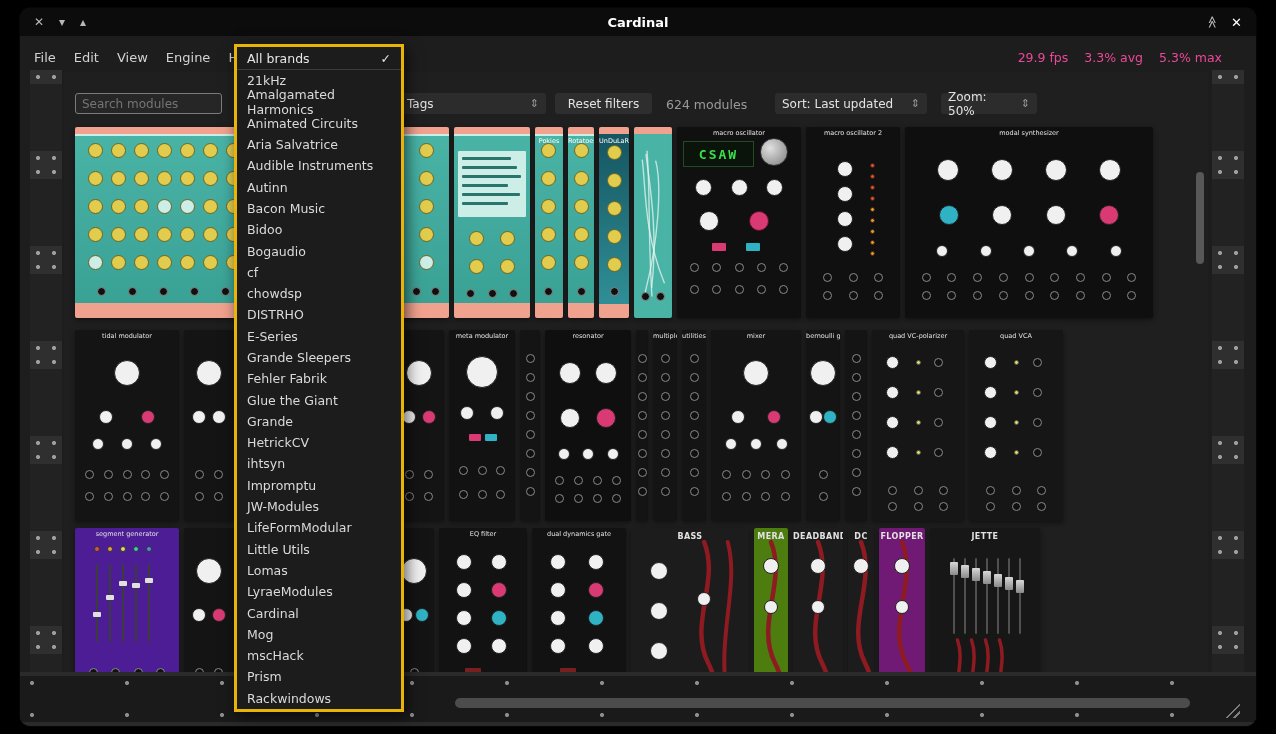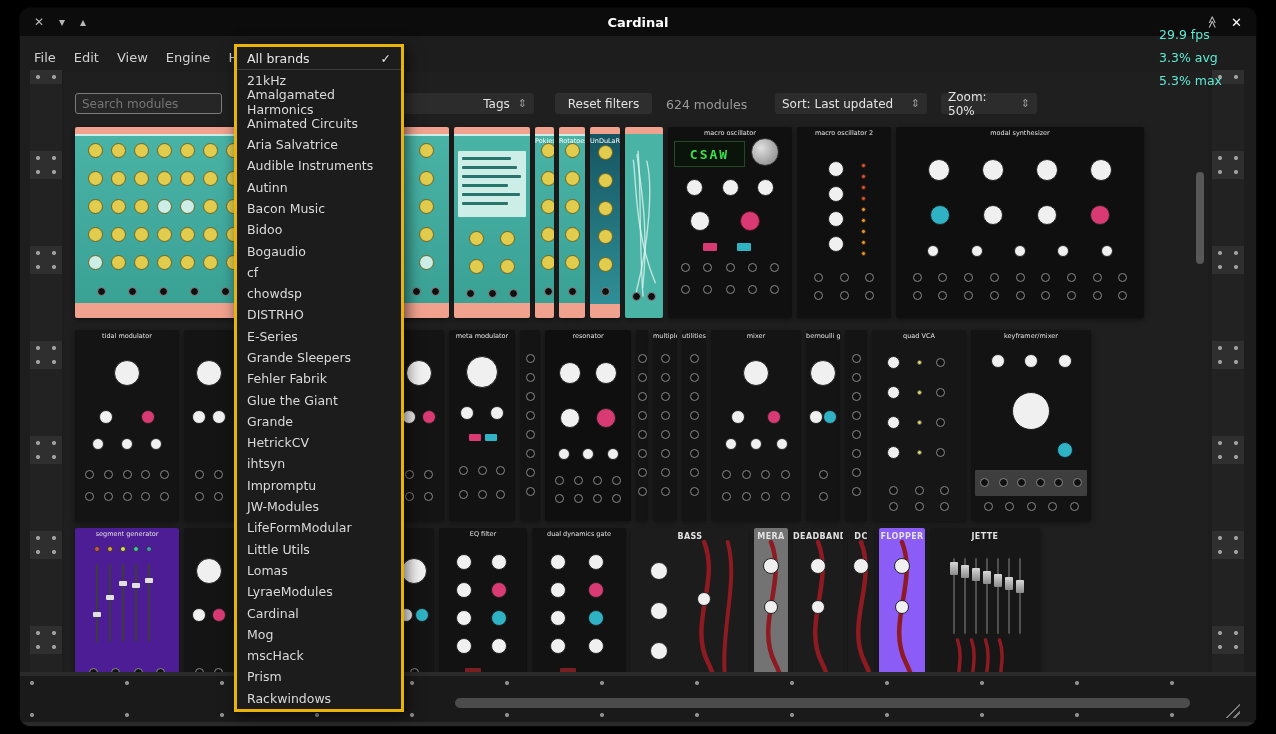--- a/index.html
+++ b/index.html
@@ -28,29 +28,29 @@
   .rack-bottom{position:absolute;left:0;right:0;top:636px;height:54px;
     background-image:
       radial-gradient(circle 2px at 12px 11px,#8d8d8d 0 1.6px,transparent 2.4px),
       radial-gradient(circle 2px at 12px 43px,#8d8d8d 0 1.6px,transparent 2.4px),
       repeating-linear-gradient(180deg,#2a2a2a 0 4px,#1a1a1a 4px 50px,#2a2a2a 50px 54px);
     background-size:95px 54px;}
   
   .menubar{position:absolute;left:0;top:8px;right:0;height:26px;display:flex;align-items:center;padding-left:14px;z-index:5;}
   .menu-left{display:flex;gap:18px;}
   .menu-item{color:#d2d2d2;font-size:13px;}
-  .stats{margin-left:auto;padding-right:34px;color:#5eead4;font-size:12.5px;display:flex;gap:8px;flex-direction:column;}
+  .stats{margin-left:auto;padding-right:34px;color:#ec4899;font-size:12.5px;display:flex;gap:16px;}
   
   .browser{position:absolute;left:44px;top:36px;width:1144px;height:600px;background:#1f1f1f;overflow:hidden;z-index:4;border-radius:3px;}
   .search{position:absolute;left:11px;top:21px;width:147px;height:21px;background:#262626;border:1px solid #7b7b7b;
           border-radius:3px;color:#a8a8a8;font-size:12px;padding:0 6px;box-sizing:border-box;font-family:inherit;outline:none;}
   .sel{position:absolute;top:21px;height:21px;background:#2c2c2c;border-radius:3px;color:#e2e2e2;font-size:12px;
        display:flex;align-items:center;justify-content:space-between;padding:0 7px;box-sizing:border-box;cursor:default;}
   .sel .ud{color:#9a9a9a;font-size:11px;margin-left:8px;}
-  .sel-tags{left:324px;width:146px;justify-content:flex-end;} .sel-sort{left:711px;width:152px;} .sel-zoom{left:877px;width:96px;}
+  .sel-tags{left:336px;width:146px;} .sel-sort{left:711px;width:152px;} .sel-zoom{left:877px;width:96px;}
   .btn-reset{position:absolute;left:491px;top:21px;width:97px;height:21px;background:#2e2e2e;border:none;border-radius:3px;
              color:#e2e2e2;font-size:12px;font-family:inherit;}
   .count{position:absolute;left:602px;top:25px;color:#9a9a9a;font-size:12.5px;}
   
   .grid{position:absolute;left:11px;top:55px;}
   .mod-row{position:absolute;left:0;display:flex;gap:5px;}
   .tile{position:relative;height:191px;flex:none;overflow:hidden;border-radius:2px;box-shadow:0 2px 5px rgba(0,0,0,.45);}
   .mod-label{position:absolute;top:2px;left:0;right:0;text-align:center;font-size:6.5px;color:#e2e2e2;z-index:3;
              white-space:nowrap;overflow:hidden;}
   .mod-label.big{font-size:8px;font-weight:bold;letter-spacing:.4px;top:4px;}
@@ -219,21 +219,21 @@
               <div class="rc" style="left: 8px; top: 66px; width: 58.2304px; height: 3px; background: rgb(39, 117, 109);"></div>
               <div class="rc" style="left: 8px; top: 75px; width: 46.3775px; height: 3px; background: rgb(39, 117, 109);"></div>
               <div class="kn" style="left: 15.3333px; top: 104px; width: 15px; height: 15px; background: rgb(226, 204, 78); border: 1px solid rgb(109, 100, 32);"></div>
               <div class="kn" style="left: 45.6667px; top: 104px; width: 15px; height: 15px; background: rgb(226, 204, 78); border: 1px solid rgb(109, 100, 32);"></div>
               <div class="kn" style="left: 15.3333px; top: 132px; width: 15px; height: 15px; background: rgb(226, 204, 78); border: 1px solid rgb(109, 100, 32);"></div>
               <div class="kn" style="left: 45.6667px; top: 132px; width: 15px; height: 15px; background: rgb(226, 204, 78); border: 1px solid rgb(109, 100, 32);"></div>
               <div class="kn" style="left: 12.25px; top: 162px; width: 9px; height: 9px; background: rgb(16, 16, 16); border: 1px solid rgb(138, 138, 138);"></div>
               <div class="kn" style="left: 33.5px; top: 162px; width: 9px; height: 9px; background: rgb(16, 16, 16); border: 1px solid rgb(138, 138, 138);"></div>
               <div class="kn" style="left: 54.75px; top: 162px; width: 9px; height: 9px; background: rgb(16, 16, 16); border: 1px solid rgb(138, 138, 138);"></div>
             </div>
-            <div class="tile st-aria" style="width: 19px; background: linear-gradient(rgb(240, 162, 142) 0px, rgb(240, 162, 142) 7px, rgb(205, 238, 230) 7px, rgb(205, 238, 230) 9px, rgb(73, 179, 166) 9px, rgb(58, 161, 149) 176px, rgb(240, 162, 142) 176px);">
+            <div class="tile st-aria" style="width: 28px; background: linear-gradient(rgb(240, 162, 142) 0px, rgb(240, 162, 142) 7px, rgb(205, 238, 230) 7px, rgb(205, 238, 230) 9px, rgb(73, 179, 166) 9px, rgb(58, 161, 149) 176px, rgb(240, 162, 142) 176px);">
               <div class="mod-label">Pokies</div>
               <div class="kn" style="left: 5.5px; top: 16px; width: 15px; height: 15px; background: rgb(226, 204, 78); border: 1px solid rgb(109, 100, 32);"></div>
               <div class="kn" style="left: 5.5px; top: 44px; width: 15px; height: 15px; background: rgb(226, 204, 78); border: 1px solid rgb(109, 100, 32);"></div>
               <div class="kn" style="left: 5.5px; top: 72px; width: 15px; height: 15px; background: rgb(226, 204, 78); border: 1px solid rgb(109, 100, 32);"></div>
               <div class="kn" style="left: 5.5px; top: 100px; width: 15px; height: 15px; background: rgb(226, 204, 78); border: 1px solid rgb(109, 100, 32);"></div>
               <div class="kn" style="left: 5.5px; top: 128px; width: 15px; height: 15px; background: rgb(226, 204, 78); border: 1px solid rgb(109, 100, 32);"></div>
               <div class="kn" style="left: 8.5px; top: 160px; width: 9px; height: 9px; background: rgb(16, 16, 16); border: 1px solid rgb(138, 138, 138);"></div>
             </div>
             <div class="tile st-aria" style="width: 26px; background: linear-gradient(rgb(240, 162, 142) 0px, rgb(240, 162, 142) 7px, rgb(205, 238, 230) 7px, rgb(205, 238, 230) 9px, rgb(73, 179, 166) 9px, rgb(58, 161, 149) 176px, rgb(240, 162, 142) 176px);">
               <div class="mod-label">Rotatoes</div>
@@ -500,60 +500,61 @@
             <div class="tile st-tiny" style="width: 22px; background: rgb(20, 20, 20);">
               <div class="kn" style="left: 7px; top: 24px; width: 9px; height: 9px; background: rgb(16, 16, 16); border: 1px solid rgb(138, 138, 138);"></div>
               <div class="kn" style="left: 7px; top: 43px; width: 9px; height: 9px; background: rgb(16, 16, 16); border: 1px solid rgb(138, 138, 138);"></div>
               <div class="kn" style="left: 7px; top: 62px; width: 9px; height: 9px; background: rgb(16, 16, 16); border: 1px solid rgb(138, 138, 138);"></div>
               <div class="kn" style="left: 7px; top: 81px; width: 9px; height: 9px; background: rgb(16, 16, 16); border: 1px solid rgb(138, 138, 138);"></div>
               <div class="kn" style="left: 7px; top: 100px; width: 9px; height: 9px; background: rgb(16, 16, 16); border: 1px solid rgb(138, 138, 138);"></div>
               <div class="kn" style="left: 7px; top: 119px; width: 9px; height: 9px; background: rgb(16, 16, 16); border: 1px solid rgb(138, 138, 138);"></div>
               <div class="kn" style="left: 7px; top: 138px; width: 9px; height: 9px; background: rgb(16, 16, 16); border: 1px solid rgb(138, 138, 138);"></div>
               <div class="kn" style="left: 7px; top: 157px; width: 9px; height: 9px; background: rgb(16, 16, 16); border: 1px solid rgb(138, 138, 138);"></div>
             </div>
+            <div class="tile st-strip" style="width: 92px; background: rgb(22, 22, 22);">
+              <div class="mod-label">quad VC-polarizer</div>
+              <div class="kn" style="left: 14.24px; top: 26px; width: 13px; height: 13px; background: rgb(240, 240, 240); border: 1px solid rgb(34, 34, 34);"></div>
+              <div class="kn" style="left: 44px; top: 30px; width: 5px; height: 5px; background: rgb(224, 220, 90); border: 1px solid rgb(85, 85, 85);"></div>
+              <div class="kn" style="left: 62.24px; top: 28px; width: 9px; height: 9px; background: rgb(16, 16, 16); border: 1px solid rgb(138, 138, 138);"></div>
+              <div class="kn" style="left: 14.24px; top: 56px; width: 13px; height: 13px; background: rgb(240, 240, 240); border: 1px solid rgb(34, 34, 34);"></div>
+              <div class="kn" style="left: 44px; top: 60px; width: 5px; height: 5px; background: rgb(224, 220, 90); border: 1px solid rgb(85, 85, 85);"></div>
+              <div class="kn" style="left: 62.24px; top: 58px; width: 9px; height: 9px; background: rgb(16, 16, 16); border: 1px solid rgb(138, 138, 138);"></div>
+              <div class="kn" style="left: 14.24px; top: 86px; width: 13px; height: 13px; background: rgb(240, 240, 240); border: 1px solid rgb(34, 34, 34);"></div>
+              <div class="kn" style="left: 44px; top: 90px; width: 5px; height: 5px; background: rgb(224, 220, 90); border: 1px solid rgb(85, 85, 85);"></div>
+              <div class="kn" style="left: 62.24px; top: 88px; width: 9px; height: 9px; background: rgb(16, 16, 16); border: 1px solid rgb(138, 138, 138);"></div>
+              <div class="kn" style="left: 14.24px; top: 116px; width: 13px; height: 13px; background: rgb(240, 240, 240); border: 1px solid rgb(34, 34, 34);"></div>
+              <div class="kn" style="left: 44px; top: 120px; width: 5px; height: 5px; background: rgb(224, 220, 90); border: 1px solid rgb(85, 85, 85);"></div>
+              <div class="kn" style="left: 62.24px; top: 118px; width: 9px; height: 9px; background: rgb(16, 16, 16); border: 1px solid rgb(138, 138, 138);"></div>
+              <div class="kn" style="left: 16.25px; top: 156px; width: 9px; height: 9px; background: rgb(16, 16, 16); border: 1px solid rgb(138, 138, 138);"></div>
+              <div class="kn" style="left: 41.5px; top: 156px; width: 9px; height: 9px; background: rgb(16, 16, 16); border: 1px solid rgb(138, 138, 138);"></div>
+              <div class="kn" style="left: 66.75px; top: 156px; width: 9px; height: 9px; background: rgb(16, 16, 16); border: 1px solid rgb(138, 138, 138);"></div>
+              <div class="kn" style="left: 16.25px; top: 172px; width: 9px; height: 9px; background: rgb(16, 16, 16); border: 1px solid rgb(138, 138, 138);"></div>
+              <div class="kn" style="left: 41.5px; top: 172px; width: 9px; height: 9px; background: rgb(16, 16, 16); border: 1px solid rgb(138, 138, 138);"></div>
+              <div class="kn" style="left: 66.75px; top: 172px; width: 9px; height: 9px; background: rgb(16, 16, 16); border: 1px solid rgb(138, 138, 138);"></div>
+            </div>
             <div class="tile st-strip" style="width: 94px; background: rgb(22, 22, 22);">
               <div class="mod-label">quad VCA</div>
               <div class="kn" style="left: 14.68px; top: 26px; width: 13px; height: 13px; background: rgb(240, 240, 240); border: 1px solid rgb(34, 34, 34);"></div>
               <div class="kn" style="left: 45px; top: 30px; width: 5px; height: 5px; background: rgb(224, 220, 90); border: 1px solid rgb(85, 85, 85);"></div>
               <div class="kn" style="left: 63.68px; top: 28px; width: 9px; height: 9px; background: rgb(16, 16, 16); border: 1px solid rgb(138, 138, 138);"></div>
               <div class="kn" style="left: 14.68px; top: 56px; width: 13px; height: 13px; background: rgb(240, 240, 240); border: 1px solid rgb(34, 34, 34);"></div>
               <div class="kn" style="left: 45px; top: 60px; width: 5px; height: 5px; background: rgb(224, 220, 90); border: 1px solid rgb(85, 85, 85);"></div>
               <div class="kn" style="left: 63.68px; top: 58px; width: 9px; height: 9px; background: rgb(16, 16, 16); border: 1px solid rgb(138, 138, 138);"></div>
               <div class="kn" style="left: 14.68px; top: 86px; width: 13px; height: 13px; background: rgb(240, 240, 240); border: 1px solid rgb(34, 34, 34);"></div>
               <div class="kn" style="left: 45px; top: 90px; width: 5px; height: 5px; background: rgb(224, 220, 90); border: 1px solid rgb(85, 85, 85);"></div>
               <div class="kn" style="left: 63.68px; top: 88px; width: 9px; height: 9px; background: rgb(16, 16, 16); border: 1px solid rgb(138, 138, 138);"></div>
               <div class="kn" style="left: 14.68px; top: 116px; width: 13px; height: 13px; background: rgb(240, 240, 240); border: 1px solid rgb(34, 34, 34);"></div>
               <div class="kn" style="left: 45px; top: 120px; width: 5px; height: 5px; background: rgb(224, 220, 90); border: 1px solid rgb(85, 85, 85);"></div>
               <div class="kn" style="left: 63.68px; top: 118px; width: 9px; height: 9px; background: rgb(16, 16, 16); border: 1px solid rgb(138, 138, 138);"></div>
               <div class="kn" style="left: 16.75px; top: 156px; width: 9px; height: 9px; background: rgb(16, 16, 16); border: 1px solid rgb(138, 138, 138);"></div>
               <div class="kn" style="left: 42.5px; top: 156px; width: 9px; height: 9px; background: rgb(16, 16, 16); border: 1px solid rgb(138, 138, 138);"></div>
               <div class="kn" style="left: 68.25px; top: 156px; width: 9px; height: 9px; background: rgb(16, 16, 16); border: 1px solid rgb(138, 138, 138);"></div>
               <div class="kn" style="left: 16.75px; top: 172px; width: 9px; height: 9px; background: rgb(16, 16, 16); border: 1px solid rgb(138, 138, 138);"></div>
               <div class="kn" style="left: 42.5px; top: 172px; width: 9px; height: 9px; background: rgb(16, 16, 16); border: 1px solid rgb(138, 138, 138);"></div>
               <div class="kn" style="left: 68.25px; top: 172px; width: 9px; height: 9px; background: rgb(16, 16, 16); border: 1px solid rgb(138, 138, 138);"></div>
-            </div>
-            <div class="tile st-keyframer" style="width: 120px; background: rgb(19, 19, 19);">
-              <div class="mod-label">keyframer/mixer</div>
-              <div class="kn" style="left: 19.5px; top: 24px; width: 14px; height: 14px; background: rgb(240, 240, 240); border: 1px solid rgb(34, 34, 34);"></div>
-              <div class="kn" style="left: 53px; top: 24px; width: 14px; height: 14px; background: rgb(240, 240, 240); border: 1px solid rgb(34, 34, 34);"></div>
-              <div class="kn" style="left: 86.5px; top: 24px; width: 14px; height: 14px; background: rgb(240, 240, 240); border: 1px solid rgb(34, 34, 34);"></div>
-              <div class="kn" style="left: 41px; top: 62px; width: 38px; height: 38px; background: rgb(240, 240, 240); border: 1px solid rgb(34, 34, 34);"></div>
-              <div class="kn" style="left: 85.6px; top: 112px; width: 16px; height: 16px; background: rgb(47, 179, 196); border: 1px solid rgb(17, 34, 51);"></div>
-              <div class="rc" style="left: 4px; top: 140px; width: 112px; height: 26px; background: rgb(62, 62, 62);"></div>
-              <div class="kn" style="left: 9.42857px; top: 148px; width: 9px; height: 9px; background: rgb(16, 16, 16); border: 1px solid rgb(138, 138, 138);"></div>
-              <div class="kn" style="left: 27.8571px; top: 148px; width: 9px; height: 9px; background: rgb(16, 16, 16); border: 1px solid rgb(138, 138, 138);"></div>
-              <div class="kn" style="left: 46.2857px; top: 148px; width: 9px; height: 9px; background: rgb(16, 16, 16); border: 1px solid rgb(138, 138, 138);"></div>
-              <div class="kn" style="left: 64.7143px; top: 148px; width: 9px; height: 9px; background: rgb(16, 16, 16); border: 1px solid rgb(138, 138, 138);"></div>
-              <div class="kn" style="left: 83.1429px; top: 148px; width: 9px; height: 9px; background: rgb(16, 16, 16); border: 1px solid rgb(138, 138, 138);"></div>
-              <div class="kn" style="left: 101.571px; top: 148px; width: 9px; height: 9px; background: rgb(16, 16, 16); border: 1px solid rgb(138, 138, 138);"></div>
-              <div class="kn" style="left: 12.5px; top: 172px; width: 9px; height: 9px; background: rgb(16, 16, 16); border: 1px solid rgb(138, 138, 138);"></div>
-              <div class="kn" style="left: 34px; top: 172px; width: 9px; height: 9px; background: rgb(16, 16, 16); border: 1px solid rgb(138, 138, 138);"></div>
-              <div class="kn" style="left: 55.5px; top: 172px; width: 9px; height: 9px; background: rgb(16, 16, 16); border: 1px solid rgb(138, 138, 138);"></div>
-              <div class="kn" style="left: 77px; top: 172px; width: 9px; height: 9px; background: rgb(16, 16, 16); border: 1px solid rgb(138, 138, 138);"></div>
-              <div class="kn" style="left: 98.5px; top: 172px; width: 9px; height: 9px; background: rgb(16, 16, 16); border: 1px solid rgb(138, 138, 138);"></div>
             </div>
           </div>
           <div class="mod-row" style="top: 401px;">
             <div class="tile st-sliders" style="width: 104px; background: #4c1d95;">
               <div class="mod-label">segment generator</div>
               <div class="kn" style="left: 18.72px; top: 18px; width: 6px; height: 6px; background: rgb(216, 80, 80); border: 1px solid rgb(51, 51, 51);"></div>
               <div class="kn" style="left: 31.72px; top: 18px; width: 6px; height: 6px; background: rgb(224, 160, 64); border: 1px solid rgb(51, 51, 51);"></div>
               <div class="kn" style="left: 44.72px; top: 18px; width: 6px; height: 6px; background: rgb(224, 220, 90); border: 1px solid rgb(51, 51, 51);"></div>
               <div class="kn" style="left: 57.72px; top: 18px; width: 6px; height: 6px; background: rgb(64, 200, 176); border: 1px solid rgb(51, 51, 51);"></div>
               <div class="kn" style="left: 70.72px; top: 18px; width: 6px; height: 6px; background: rgb(72, 144, 216); border: 1px solid rgb(51, 51, 51);"></div>
@@ -626,21 +627,21 @@
               <div class="mod-label big">BASS</div>
               <svg width="118" height="191" style="position: absolute; left: 0px; top: 0px; z-index: 1;">
                 <path d="M 73.16 14 C 89.16 55, 57.16 95, 77.16 135 S 67.16 175, 73.16 185" stroke="#8e1b22" stroke-width="4.5" fill="none" stroke-linecap="round"></path>
                 <path d="M 96.75999999999999 14 C 108.75999999999999 60, 84.75999999999999 110, 96.75999999999999 170" stroke="#8e1b22" stroke-width="4" fill="none" stroke-linecap="round"></path>
               </svg>
               <div class="kn" style="left: 19.32px; top: 34px; width: 18px; height: 18px; background: rgb(240, 240, 240); border: 1px solid rgb(34, 34, 34);"></div>
               <div class="kn" style="left: 19.32px; top: 74px; width: 18px; height: 18px; background: rgb(240, 240, 240); border: 1px solid rgb(34, 34, 34);"></div>
               <div class="kn" style="left: 19.32px; top: 114px; width: 18px; height: 18px; background: rgb(240, 240, 240); border: 1px solid rgb(34, 34, 34);"></div>
               <div class="kn" style="left: 66.16px; top: 64px; width: 14px; height: 14px; background: rgb(240, 240, 240); border: 1px solid rgb(34, 34, 34);"></div>
             </div>
-            <div class="tile st-aw" style="width: 34px; background: #737373;">
+            <div class="tile st-aw" style="width: 34px; background: #4d7c0f;">
               <div class="mod-label big">MERA</div>
               <svg width="34" height="191" style="position: absolute; left: 0px; top: 0px; z-index: 1;">
                 <path d="M 17 14 C 33 55, 1 95, 21 135 S 11 175, 17 185" stroke="#8e1b22" stroke-width="4.5" fill="none" stroke-linecap="round"></path>
               </svg>
               <div class="kn" style="left: 9px; top: 30px; width: 16px; height: 16px; background: rgb(240, 240, 240); border: 1px solid rgb(34, 34, 34);"></div>
               <div class="kn" style="left: 10px; top: 72px; width: 14px; height: 14px; background: rgb(240, 240, 240); border: 1px solid rgb(34, 34, 34);"></div>
             </div>
             <div class="tile st-aw" style="width: 50px; background: rgb(28, 28, 28);">
               <div class="mod-label big">DEADBAND</div>
               <svg width="50" height="191" style="position: absolute; left: 0px; top: 0px; z-index: 1;">
@@ -649,21 +650,21 @@
               <div class="kn" style="left: 17px; top: 30px; width: 16px; height: 16px; background: rgb(240, 240, 240); border: 1px solid rgb(34, 34, 34);"></div>
               <div class="kn" style="left: 18px; top: 72px; width: 14px; height: 14px; background: rgb(240, 240, 240); border: 1px solid rgb(34, 34, 34);"></div>
             </div>
             <div class="tile st-aw" style="width: 26px; background: rgb(28, 28, 28);">
               <div class="mod-label big">DC</div>
               <svg width="26" height="191" style="position: absolute; left: 0px; top: 0px; z-index: 1;">
                 <path d="M 13 14 C 29 55, -3 95, 17 135 S 7 175, 13 185" stroke="#8e1b22" stroke-width="4.5" fill="none" stroke-linecap="round"></path>
               </svg>
               <div class="kn" style="left: 5px; top: 30px; width: 16px; height: 16px; background: rgb(240, 240, 240); border: 1px solid rgb(34, 34, 34);"></div>
             </div>
-            <div class="tile st-aw" style="width: 46px; background: #8b5cf6;">
+            <div class="tile st-aw" style="width: 46px; background: #701a75;">
               <div class="mod-label big">FLOPPER</div>
               <svg width="46" height="191" style="position: absolute; left: 0px; top: 0px; z-index: 1;">
                 <path d="M 23 14 C 39 55, 7 95, 27 135 S 17 175, 23 185" stroke="#8e1b22" stroke-width="4.5" fill="none" stroke-linecap="round"></path>
               </svg>
               <div class="kn" style="left: 15px; top: 30px; width: 16px; height: 16px; background: rgb(240, 240, 240); border: 1px solid rgb(34, 34, 34);"></div>
               <div class="kn" style="left: 16px; top: 72px; width: 14px; height: 14px; background: rgb(240, 240, 240); border: 1px solid rgb(34, 34, 34);"></div>
             </div>
             <div class="tile st-jette" style="width: 110px; background: rgb(23, 23, 23);">
               <div class="mod-label big">JETTE</div>
               <div class="rc" style="left: 22.8px; top: 30px; width: 2px; height: 76px; background: rgb(80, 80, 80);"></div>

